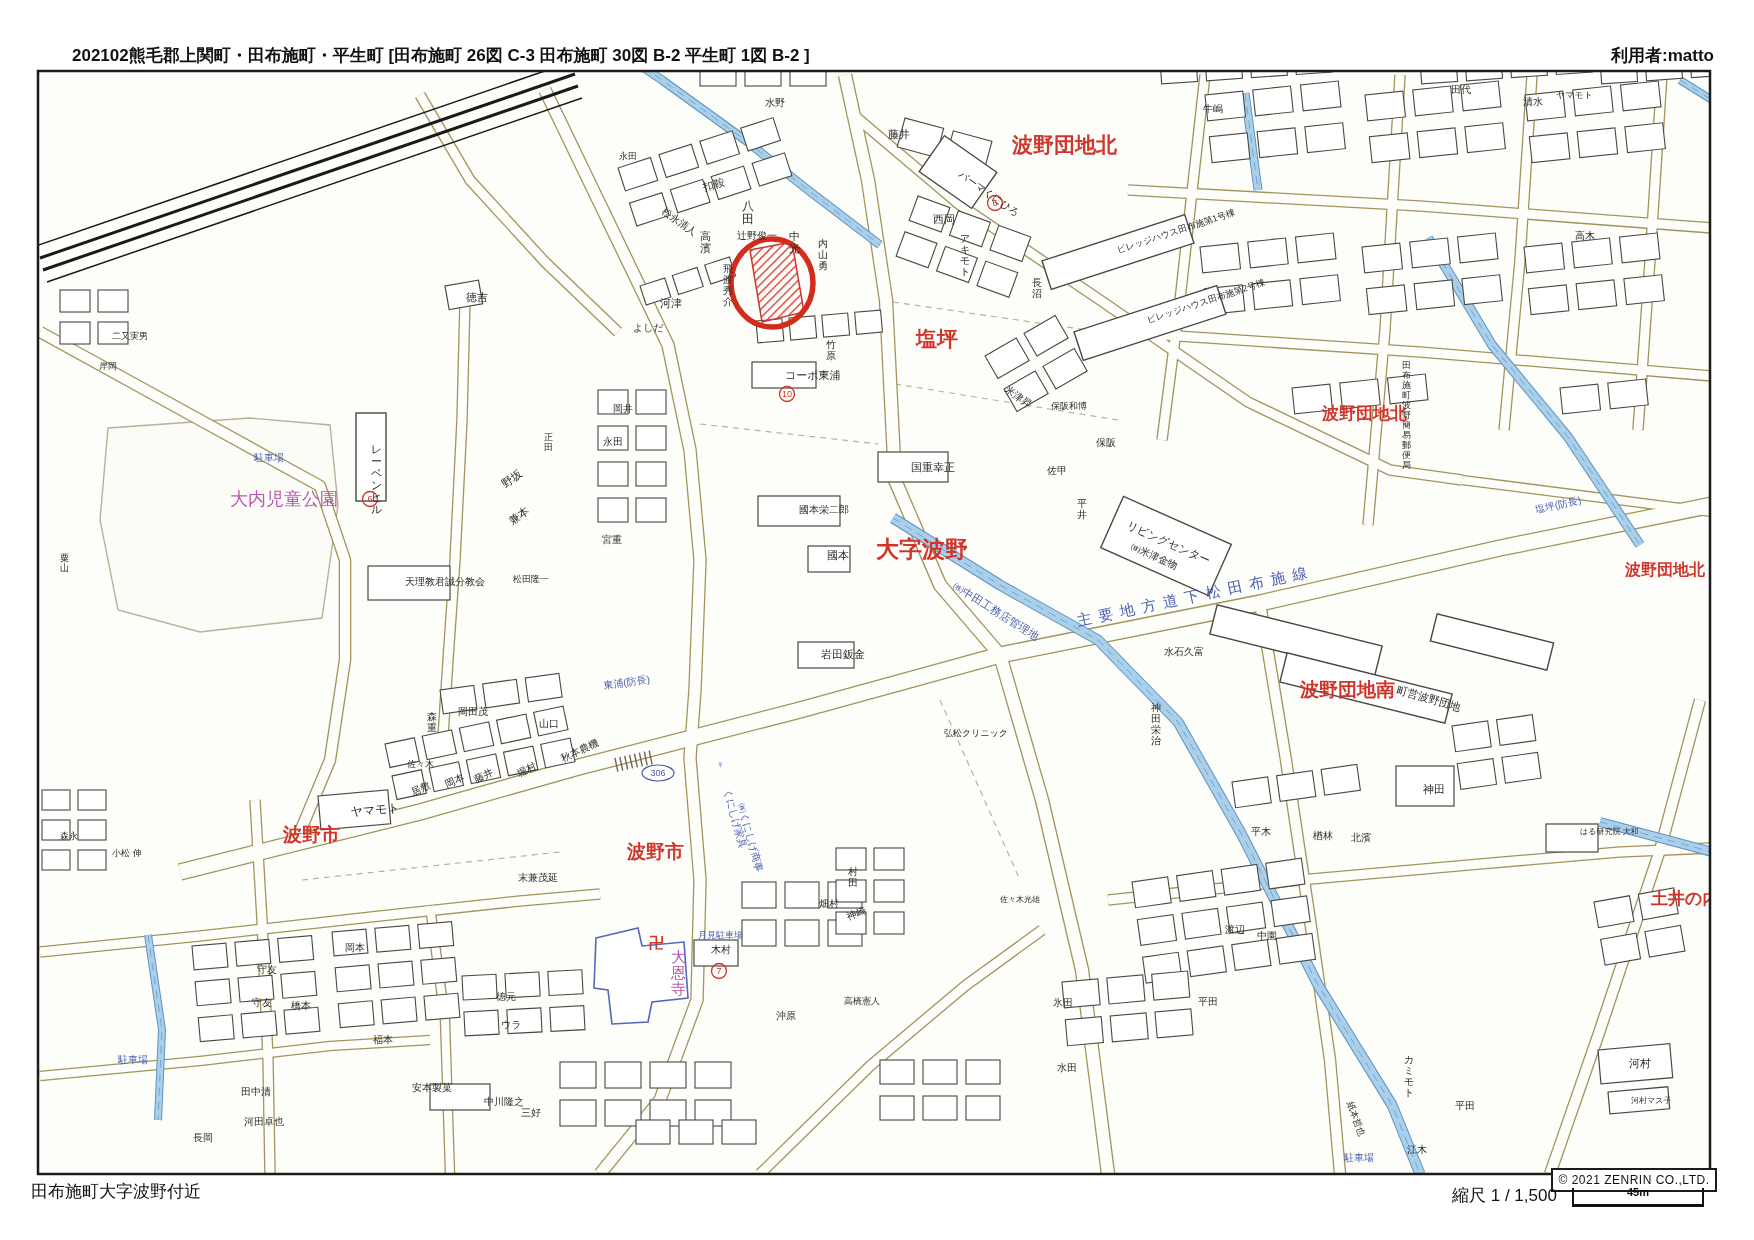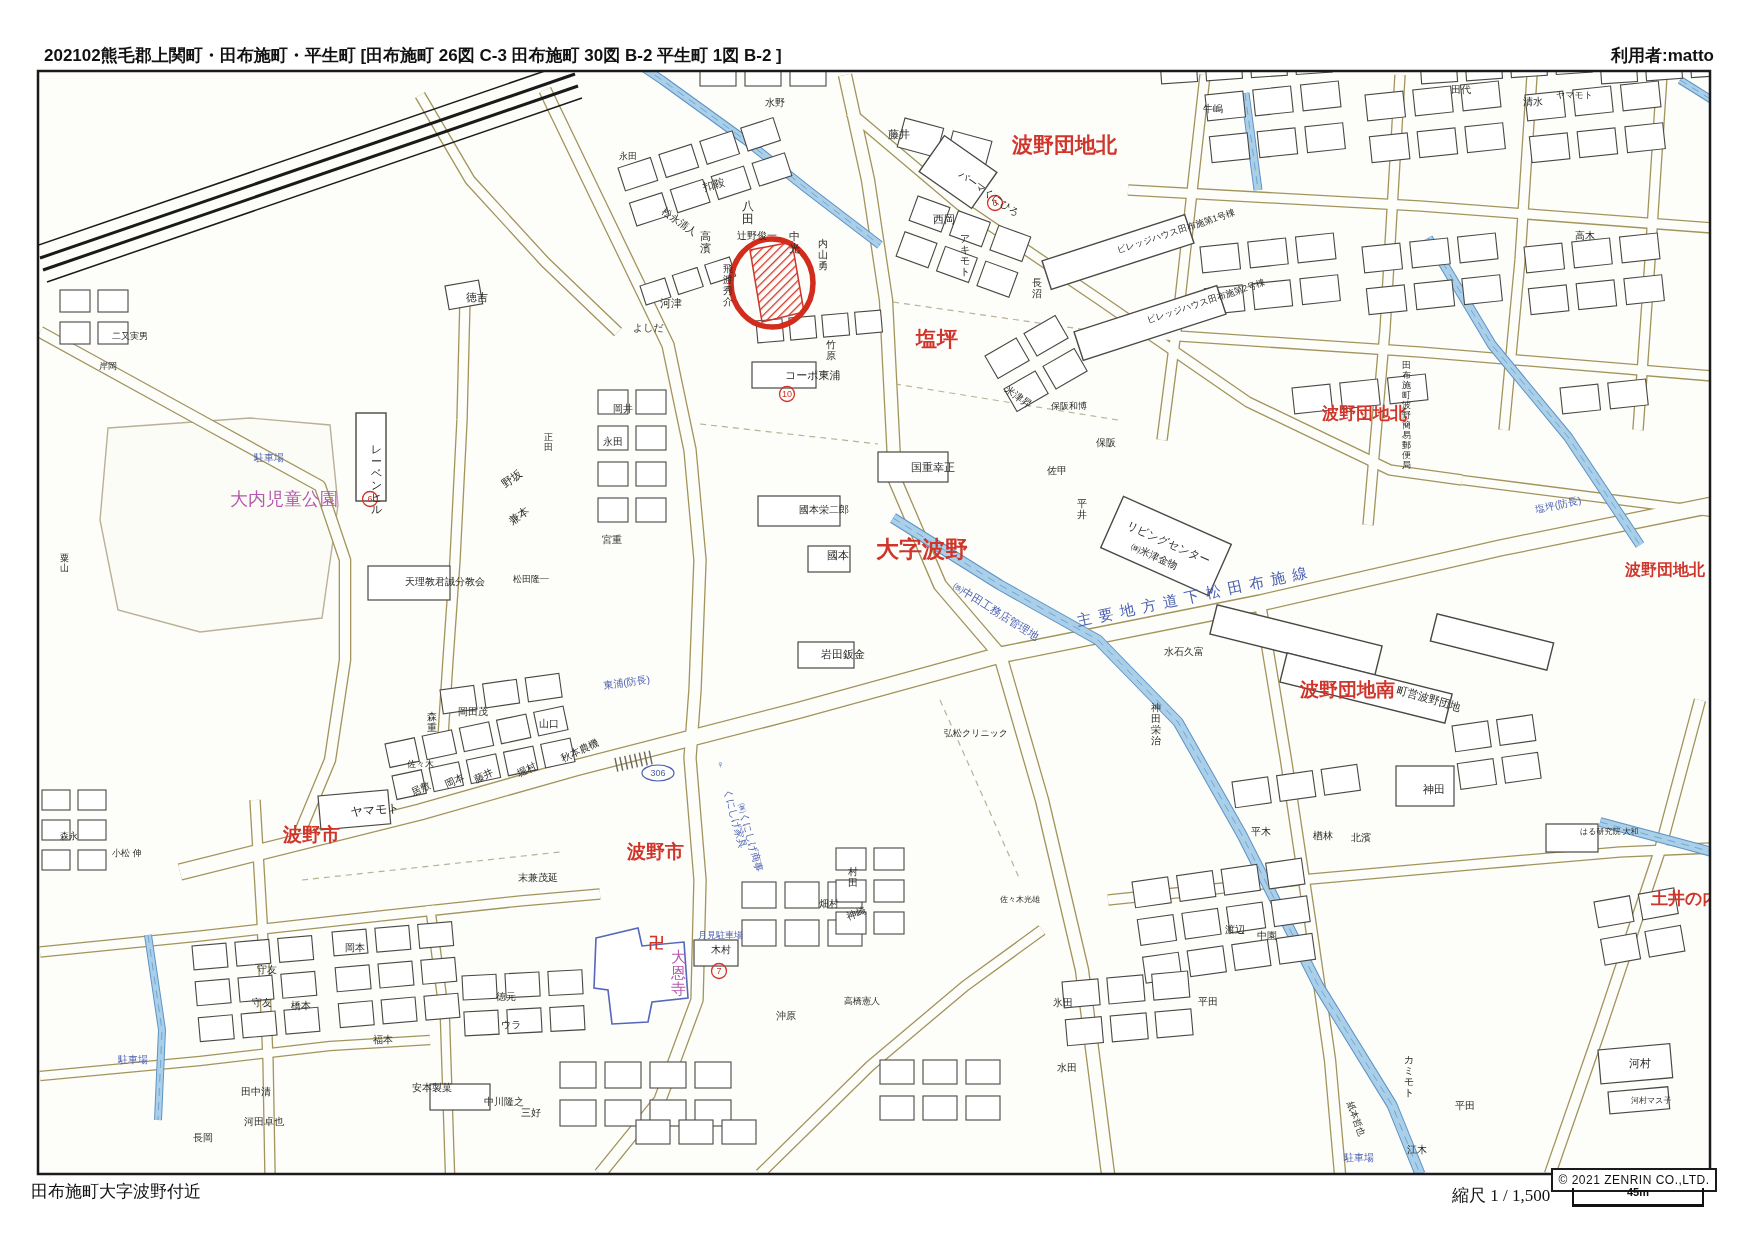--- a/index.html
+++ b/index.html
@@ -1,26 +1,26 @@
 <!DOCTYPE html>
 <html><head>
 <meta charset="utf-8">
 <style>
   html,body{margin:0;padding:0;background:#e8e8e8;}
   #page{position:relative;width:1754px;height:1240px;background:#ffffff;overflow:hidden;
         font-family:"Liberation Sans","DejaVu Sans",sans-serif;}
-  .hdr{position:absolute;top:44px;font-size:17px;font-weight:bold;color:#111;white-space:nowrap;}
+  .hdr{position:absolute;top:44px;font-size:17px;font-weight:bold;color:#111;white-space:nowrap;margin-left:28px;}
   #hdr-left{left:44px;}
   #hdr-right{right:40px;font-weight:600;text-align:center;}
   #map-wrap{position:absolute;left:0;top:0;width:1754px;height:1240px;}
   #copybox{position:absolute;left:1551px;top:1168px;width:162px;height:20px;border:2px solid #1b1b1b;
            background:#fff;font-size:12px;color:#111;text-align:center;line-height:20px;letter-spacing:.5px;}
   .ftr{position:absolute;color:#111;white-space:nowrap;}
   #ftr-area{left:31px;top:1180px;font-size:17px;}
-  #ftr-scale{left:1452px;top:1184px;font-size:17px;font-family:Liberation Serif, serif;}
+  #ftr-scale{left:1452px;top:1184px;font-size:17px;}
   #scalebar{position:absolute;left:1572px;top:1188px;width:128px;height:16px;
             border-left:2px solid #111;border-right:2px solid #111;border-bottom:3px solid #111;}
   #scalebar span{position:absolute;left:0;right:0;top:-2px;text-align:center;font-size:11px;color:#111;font-weight:bold;}
   svg text{font-family:"Liberation Sans","DejaVu Sans",sans-serif;}
 </style>
 </head>
 <body>
 
 <div id="page">
   <div id="hdr-left" class="hdr">202102熊毛郡上関町・田布施町・平生町 [田布施町 26図 C-3 田布施町 30図 B-2 平生町 1図 B-2 ]</div>

